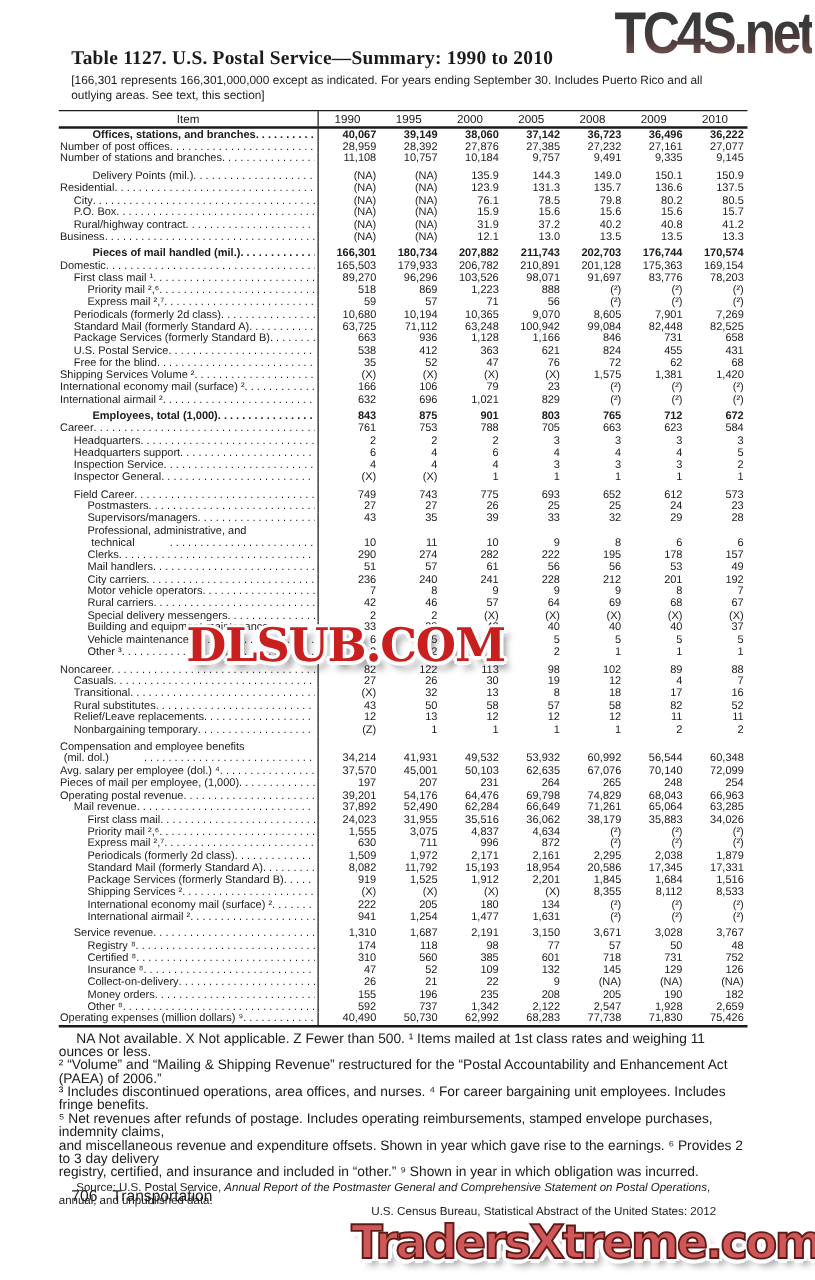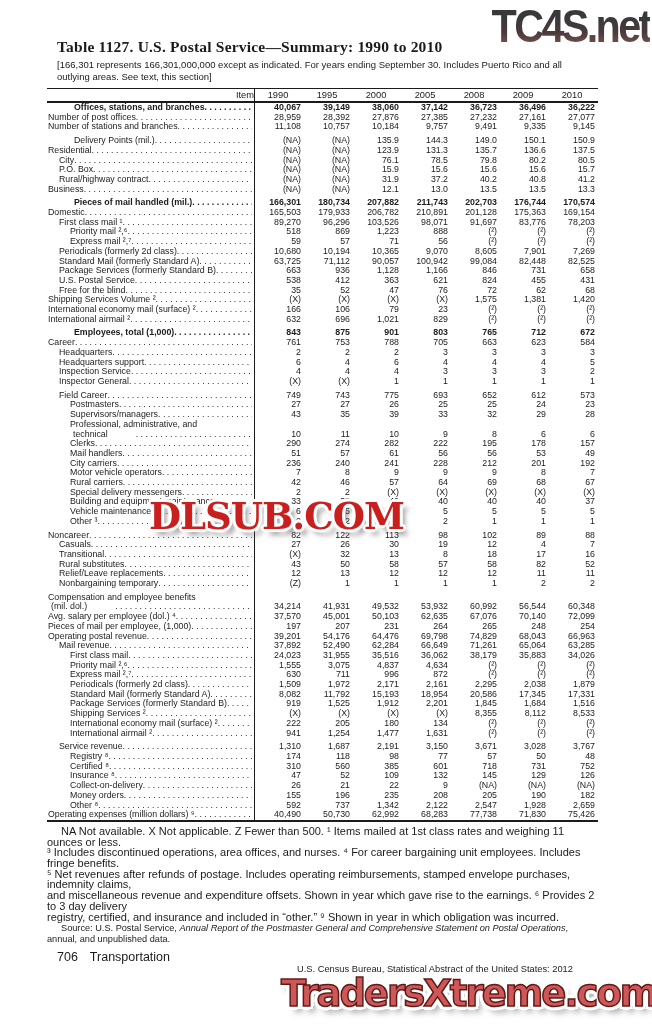--- a/index.html
+++ b/index.html
@@ -28,21 +28,21 @@
 
   
   .content { position:absolute; left:47px; top:38px; width:552px; }
   .title { font-family:"Liberation Serif", serif; font-weight:bold; font-size:15.5px;
            letter-spacing:0.2px; margin-left:10px; }
   .note { font-size:9.5px; line-height:11.5px; margin-left:10px; margin-top:3px; width:540px; }
 
   
   .tbl { margin-top:6px; border-top:1px solid #1b1b1b; border-bottom:2px solid #1b1b1b; width:551px; }
   .thead { display:flex; border-bottom:2.5px solid #1b1b1b; height:14px; font-size:9.3px; }
-  .thead .item-h { width:208px; text-align:right; border-right:1px solid #1b1b1b; line-height:13px; }
+  .thead .item-h { width:208px; text-align:center; border-right:1px solid #1b1b1b; line-height:13px; }
   .thead .val { line-height:13px;text-align:center; }
   .val { width:49px; text-align:right; padding-right:3px; }
   .trow { display:flex; font-size:8.8px; line-height:9.7px; }
   .trow .lbl { width:208px; border-right:1px solid #1b1b1b; padding-right:2px;
                display:flex; flex-direction:column; justify-content:flex-end; }
   .trow .val { display:flex; justify-content:flex-end; align-items:flex-end; }
   .trow.gap > div { padding-top:4px; }
   .trow.bold { font-weight:bold; }
   .lblline { display:flex; overflow:hidden; white-space:nowrap; }
   .lblline > .txt { white-space:pre; }
@@ -316,21 +316,21 @@
           </div>
           <div class="trow">
             <div class="lbl ind1">
               <div class="lblline">
                 <span class="txt">Standard Mail (formerly Standard A)</span>
                 <span class="dots"></span>
               </div>
             </div>
             <div class="val">63,725</div>
             <div class="val">71,112</div>
-            <div class="val">90,057</div>
+            <div class="val">63,248</div>
             <div class="val">100,942</div>
             <div class="val">99,084</div>
             <div class="val">82,448</div>
             <div class="val">82,525</div>
           </div>
           <div class="trow">
             <div class="lbl ind1">
               <div class="lblline">
                 <span class="txt">Package Services (formerly Standard B)</span>
                 <span class="dots"></span>
@@ -1129,20 +1129,21 @@
             <div class="val">77,738</div>
             <div class="val">71,830</div>
             <div class="val">75,426</div>
           </div>
         </div>
     </div>
 
     <div class="fnotes">
 
     <div class="fn-first">NA Not available. X Not applicable. Z Fewer than 500. ¹ Items mailed at 1st class rates and weighing 11 ounces or less.</div>
+        <div class="">² “Volume” and “Mailing &amp; Shipping Revenue” restructured for the “Postal Accountability and Enhancement Act (PAEA) of 2006.”</div>
         <div class="">³ Includes discontinued operations, area offices, and nurses. ⁴ For career bargaining unit employees. Includes fringe benefits.</div>
         <div class="">⁵ Net revenues after refunds of postage. Includes operating reimbursements, stamped envelope purchases, indemnity claims,</div>
         <div class="">and miscellaneous revenue and expenditure offsets. Shown in year which gave rise to the earnings. ⁶ Provides 2 to 3 day delivery</div>
         <div class="">registry, certified, and insurance and included in “other.” ⁹ Shown in year in which obligation was incurred.</div>
       </div>
     <div class="srcpara">
       <span>Source: U.S. Postal Service, </span><span class="it">Annual Report of the Postmaster General and Comprehensive Statement on Postal Operations</span><span>, annual, and unpublished data.</span>
     </div>
   </div>
 

